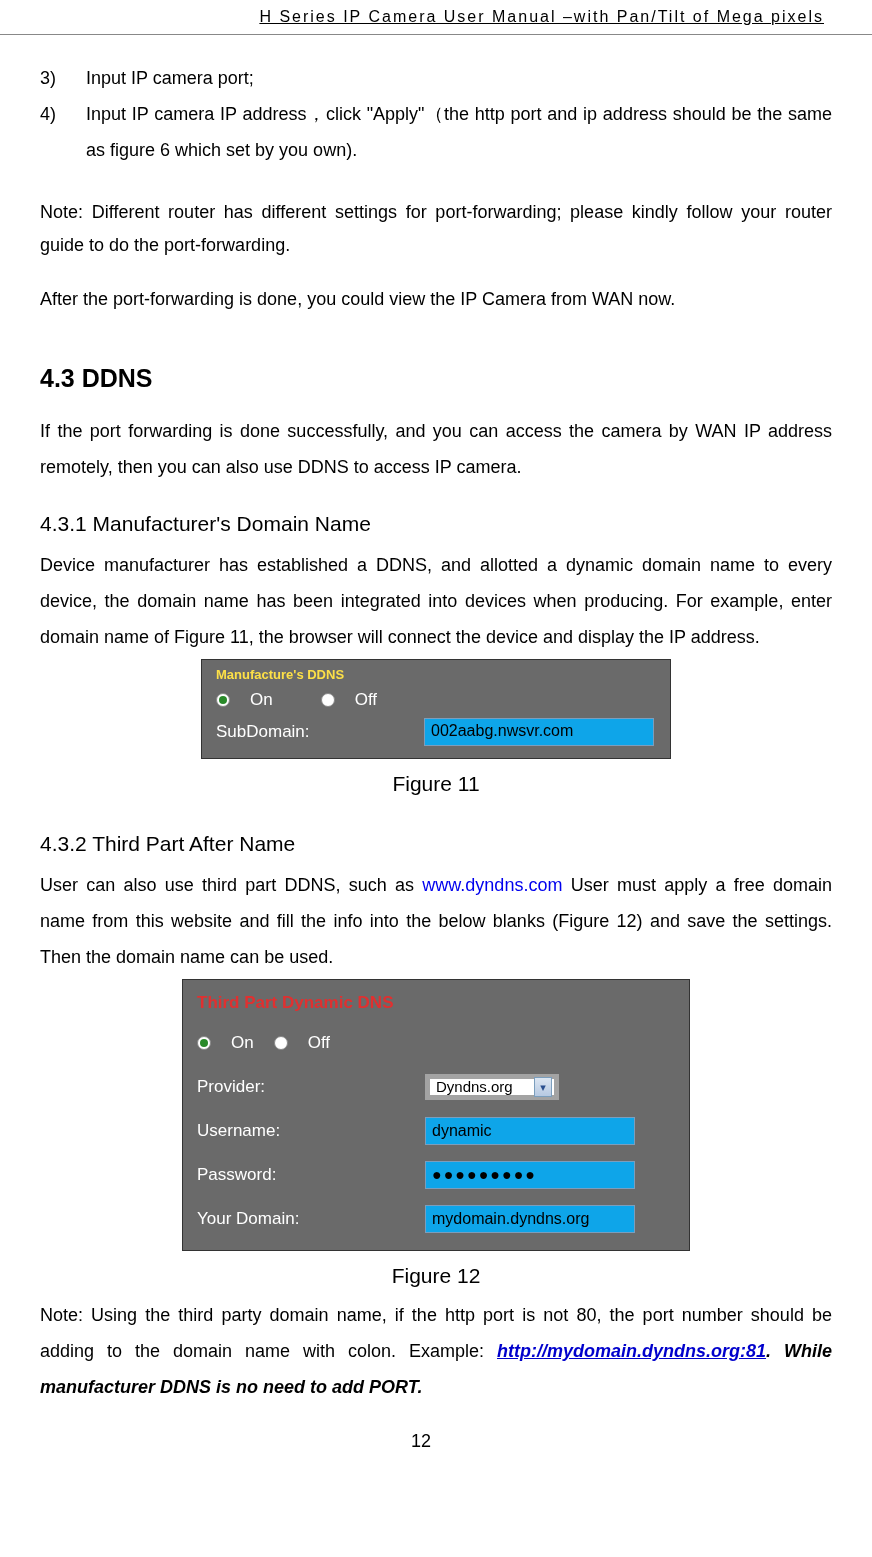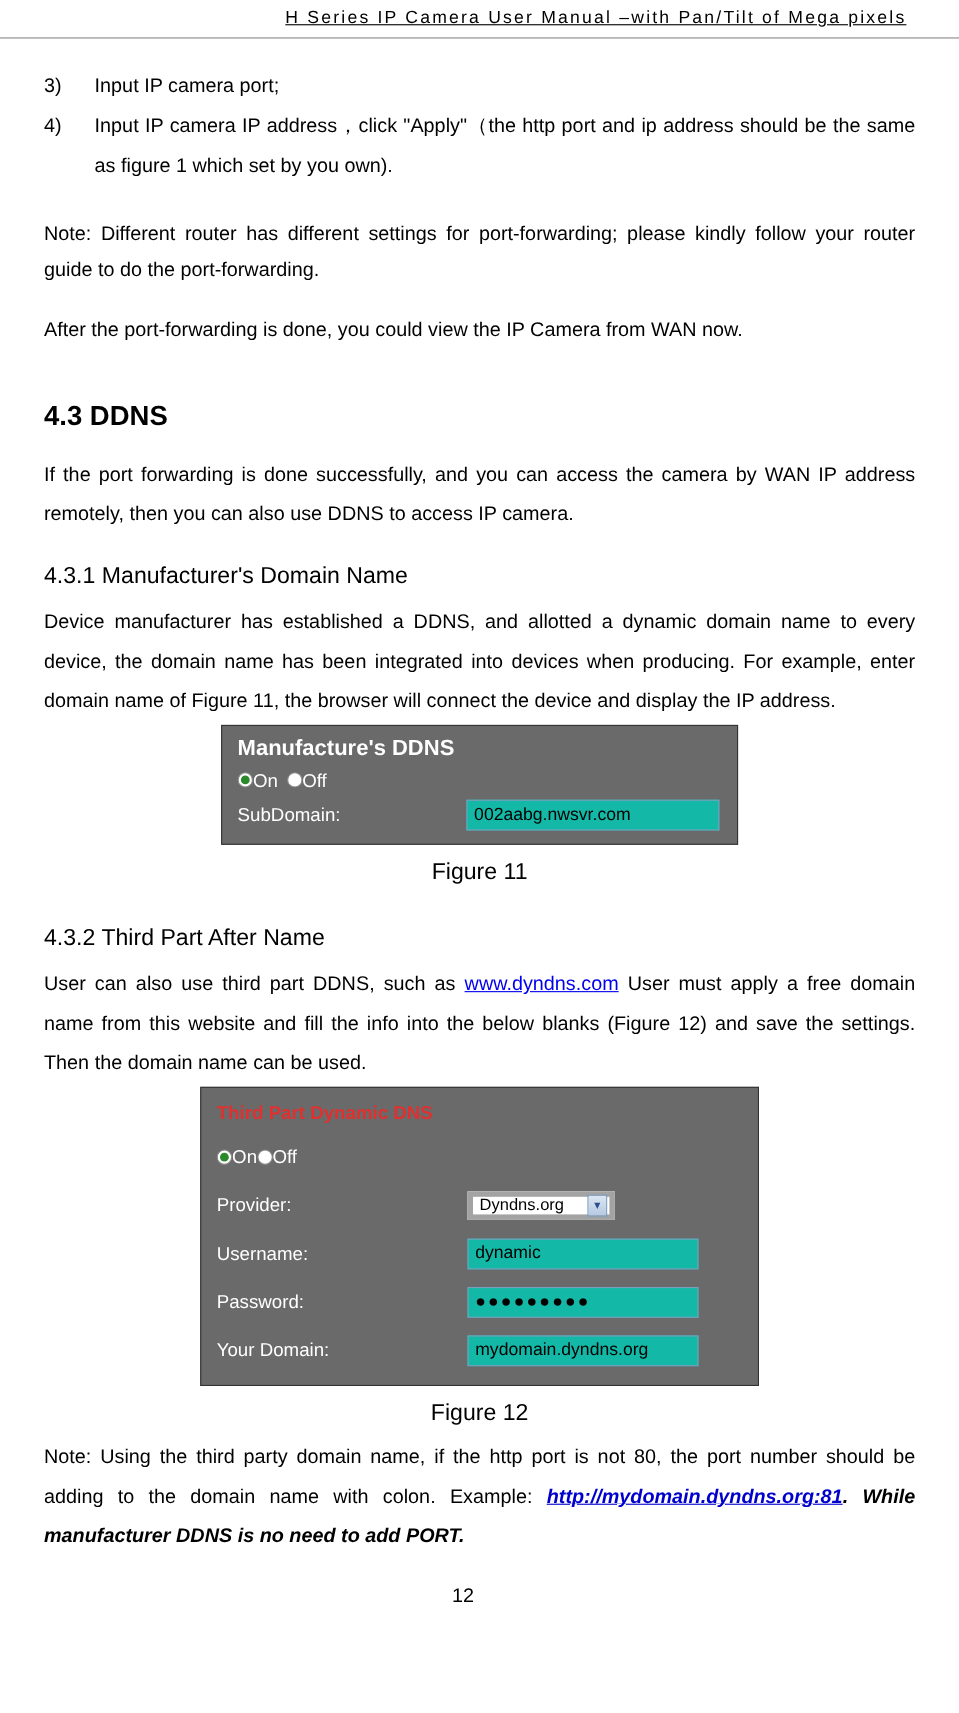--- a/index.html
+++ b/index.html
@@ -71,65 +71,65 @@
     .ddns-panel {
       background: #6a6a6a;
       color: #fff;
       width: 470px;
       padding: 6px 14px 12px 14px;
       font-size: 17px;
       line-height: 1.4;
       border: 1px solid #333;
     }
     .ddns-panel .panel-title {
-      color: #ffffff;
+      color: #fde047;
       font-weight: bold;
-      font-size: 20px;
+      font-size: 13px;
       margin-bottom: 4px;
     }
     .radio-row {
       display: flex;
       align-items: center;
-      gap: 0;
+      gap: 20px;
       margin-bottom: 6px;
     }
     .radio {
       width: 14px; height: 14px; border-radius: 50%;
       background: #fff; border: 1px solid #888;
       display: inline-flex; align-items: center; justify-content: center;
     }
     .radio.checked::after {
       content: ""; width: 8px; height: 8px; border-radius: 50%; background: #2a8a2a;
     }
     .field-row {
       display: flex;
       align-items: center;
       gap: 8px;
       margin-top: 2px;
     }
     .field-row .label {
       width: 120px;
     }
     .field-input {
-      background: #14b8a6;
+      background: #0ea5e9;
       color: #000;
       border: 1px solid #7b9ebd;
       padding: 4px 6px;
       font-size: 16px;
       width: 210px;
       height: 28px;
       display: inline-flex;
       align-items: center;
     }
     .figure-caption {
       text-align: center;
       margin-top: 4px;
       font-size: 21px;
     }
-    a.link { color: #0000ee; text-decoration: underline; }
+    a.link { color: #0000ee; }
     a.bold-link { color: #0000cc; text-decoration: underline; font-weight: bold; font-style: italic; }
     .ddns-panel2 {
       background: #6a6a6a;
       color: #fff;
       width: 508px;
       padding: 6px 14px 14px 14px;
       font-size: 17px;
       border: 1px solid #333;
     }
     .ddns-panel2 .panel-title {
@@ -174,21 +174,21 @@
 <div class="page-header">H  Series  IP  Camera  User  Manual  –with  Pan/Tilt  of  Mega  pixels</div>
 
 <div class="content">
 
   <div class="list-item">
     <span class="num">3)</span>
     <span class="txt">Input IP camera port;</span>
   </div>
   <div class="list-item">
     <span class="num">4)</span>
-    <span class="txt">Input IP camera IP address，click "Apply"（the http port and ip address should be the same as figure 1 which set by you own).</span>
+    <span class="txt">Input IP camera IP address，click "Apply"（the http port and ip address should be the same as figure 6 which set by you own).</span>
   </div>
 
   <div class="note">
     <span class="note-inner">Note:  Different  router  has  different  settings  for  port-forwarding;  please  kindly follow your router guide to do the port-forwarding.</span>
   </div>
 
   <p class="para">After the port-forwarding is done, you could view the IP Camera from WAN now.</p>
 
   <h2 class="section-title">4.3   DDNS</h2>
   <p class="sec-intro">If  the  port  forwarding  is  done  successfully,  and  you  can  access  the  camera  by  WAN  IP address remotely, then you can also use DDNS to access IP camera.</p>

